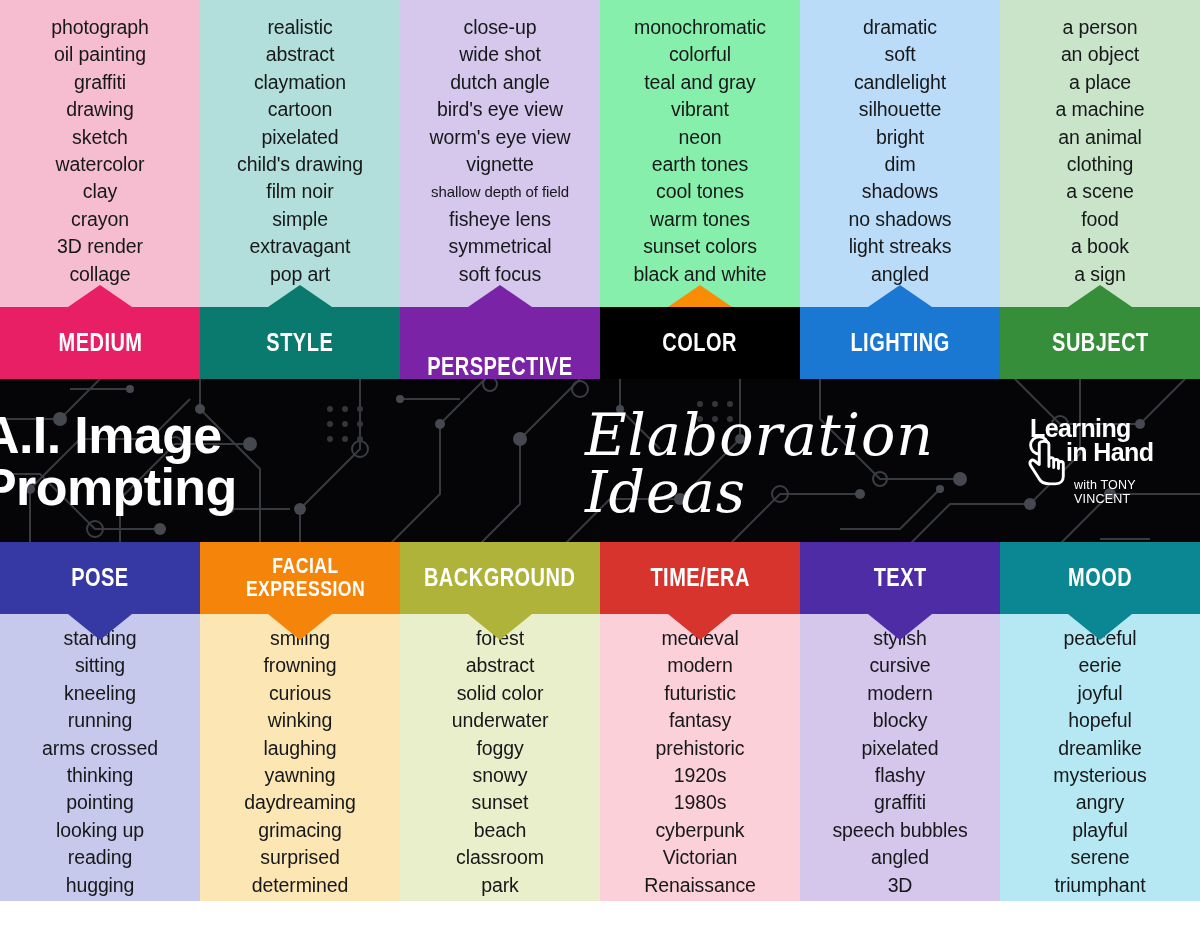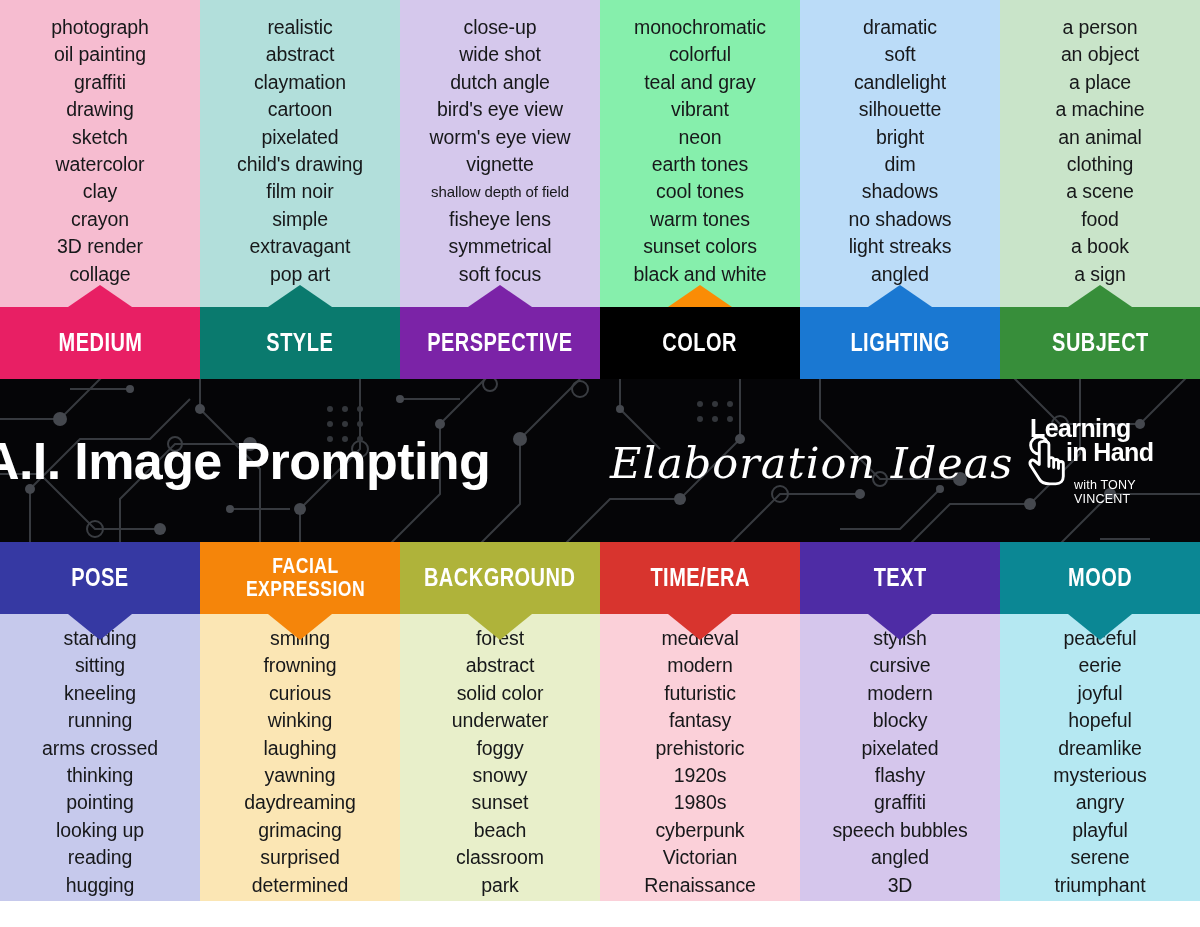--- a/index.html
+++ b/index.html
@@ -95,21 +95,21 @@
     font-size: 52px;
     font-weight: 700;
     letter-spacing: -0.6px;
     line-height: 1;
     margin-left: -18px;
   }
   .title-sub {
     color: #ffffff;
     font-family: "DejaVu Serif", serif;
     font-style: italic;
-    font-size: 43px;
+    font-size: 57px;
     line-height: 1;
     margin-top: 6px;
     margin-left: 120px;
     letter-spacing: 1px;
   }
   
   .logo {
     position: absolute;
     right: 6px; top: 50%;
     transform: translateY(-50%);
@@ -223,21 +223,21 @@
 
   <div class="grid" id="top-bands">
       <div class="label-band band-top" style="background: rgb(232, 31, 100);">
         <div class="tent" style="border-bottom-color: rgb(232, 31, 100);"></div>
         <div class="band-label">MEDIUM</div>
       </div>
       <div class="label-band band-top" style="background: rgb(10, 122, 110);">
         <div class="tent" style="border-bottom-color: rgb(10, 122, 110);"></div>
         <div class="band-label">STYLE</div>
       </div>
-      <div class="label-band band-top" style="background: rgb(123, 35, 167);">
+      <div class="label-band band-top" style="background: rgb(123, 35, 167); align-items: flex-end;">
         <div class="tent" style="border-bottom-color: rgb(123, 35, 167);"></div>
         <div class="band-label">PERSPECTIVE</div>
       </div>
       <div class="label-band band-top" style="background: #000000; align-items: center;">
         <div class="tent" style="border-bottom-color: rgb(250, 140, 5);"></div>
         <div class="band-label">COLOR</div>
       </div>
       <div class="label-band band-top" style="background: rgb(26, 120, 210);">
         <div class="tent" style="border-bottom-color: rgb(26, 120, 210);"></div>
         <div class="band-label">LIGHTING</div>

